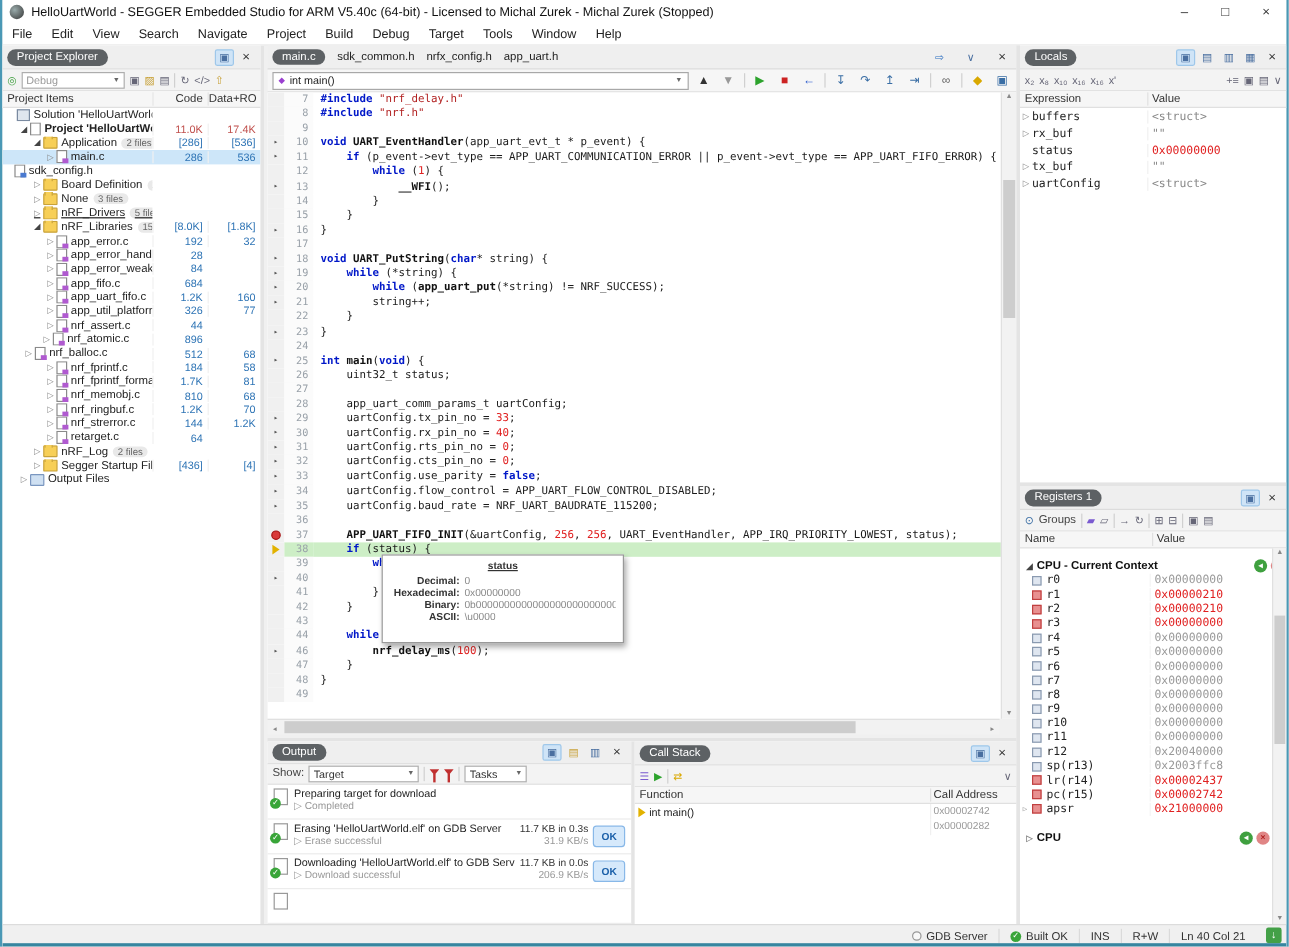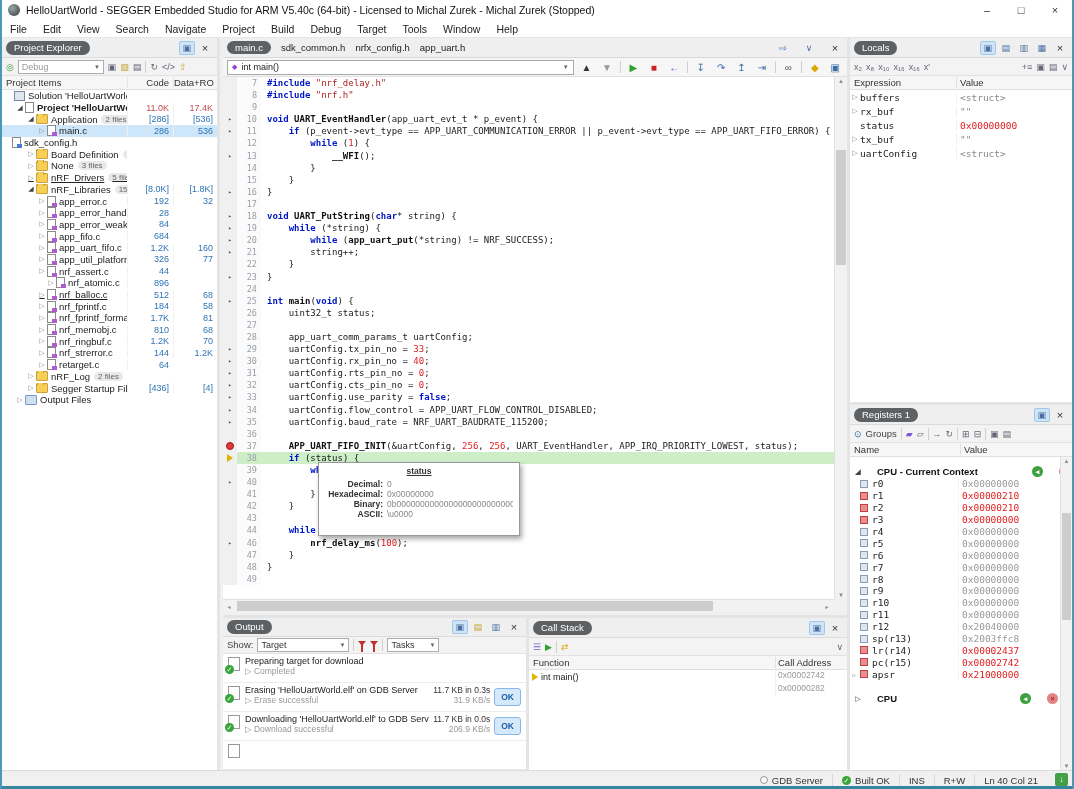--- a/index.html
+++ b/index.html
@@ -102,21 +102,21 @@
   .registers{flex:1;background:#fff;display:flex;flex-direction:column;position:relative}
   .lrow{display:flex;height:14px;align-items:center;font-size:9.5px}
   .lexp{width:10px;text-align:center;font-size:7px;color:#888;flex:none}
   .lname{flex:1;font-family:"DejaVu Sans Mono",monospace;color:#222}
   .lval{width:116px;flex:none;font-family:"DejaVu Sans Mono",monospace;color:#888;border-left:1px solid #f0f0f0;padding-left:3px}
   .lval.red{color:#e02020}
   .loc-col1{flex:1;padding-left:4px}
   .loc-col2{width:116px;padding-left:3px;border-left:1px solid #e0e0e0}
   .reg-col1{width:110px;padding-left:4px}
   .reg-col2{flex:1;padding-left:3px;border-left:1px solid #e0e0e0}
-  .grow{display:flex;align-items:center;height:13px;font-size:9.5px;font-weight:bold;color:#111;padding-left:3px;gap:14px}
+  .grow{display:flex;align-items:center;height:13px;font-size:9.5px;font-weight:bold;color:#111;padding-left:3px;gap:1px}
   .gico{width:11px;height:11px;border-radius:50%;font-size:7px;line-height:11px;text-align:center;color:#fff;margin-right:2px}
   .gico.g{background:#3fa03f}.gico.r{background:#e08585;color:#b02020}
   .rrow{display:flex;height:11.9px;align-items:center;font-size:9.5px;font-family:"DejaVu Sans Mono",monospace}
   .rexp{width:8px;font-size:6px;color:#888;text-align:center;flex:none}
   .rbox{width:8px;height:8px;border:1px solid #8a9ab0;background:#dfe6f0;margin:0 4px 0 2px;flex:none}
   .rbox.chg{background:#e89090;border-color:#c04040}
   .rname{width:86px;color:#222;flex:none}
   .rval{flex:1;color:#999;border-left:1px solid #f4f4f4;padding-left:3px}
   .rval.chg{color:#e02020}
   .rscroll{position:absolute;top:52px;right:0;bottom:0;width:12px;background:#f2f2f2;border-left:1px solid #e0e0e0}
@@ -328,30 +328,30 @@
         <div class="trow">
           <div class="tname" style="padding-left: 35px;">
             <span class="texp">▷</span>
             <span class="ic ic-cfile"></span>
             <span class="tlabel">nrf_assert.c</span>
           </div>
           <div class="tcode">44</div>
           <div class="tdata"></div>
         </div>
         <div class="trow">
-          <div class="tname" style="padding-left: 44px;">
+          <div class="tname" style="padding-left: 32px;">
             <span class="texp">▷</span>
             <span class="ic ic-cfile"></span>
             <span class="tlabel">nrf_atomic.c</span>
           </div>
           <div class="tcode">896</div>
           <div class="tdata"></div>
         </div>
         <div class="trow">
-          <div class="tname" style="padding-left: 35px; text-decoration: underline;">
+          <div class="tname" style="padding-left: 17px;">
             <span class="texp">▷</span>
             <span class="ic ic-cfile"></span>
             <span class="tlabel">nrf_balloc.c</span>
           </div>
           <div class="tcode">512</div>
           <div class="tdata">68</div>
         </div>
         <div class="trow">
           <div class="tname" style="padding-left: 35px;">
             <span class="texp">▷</span>

